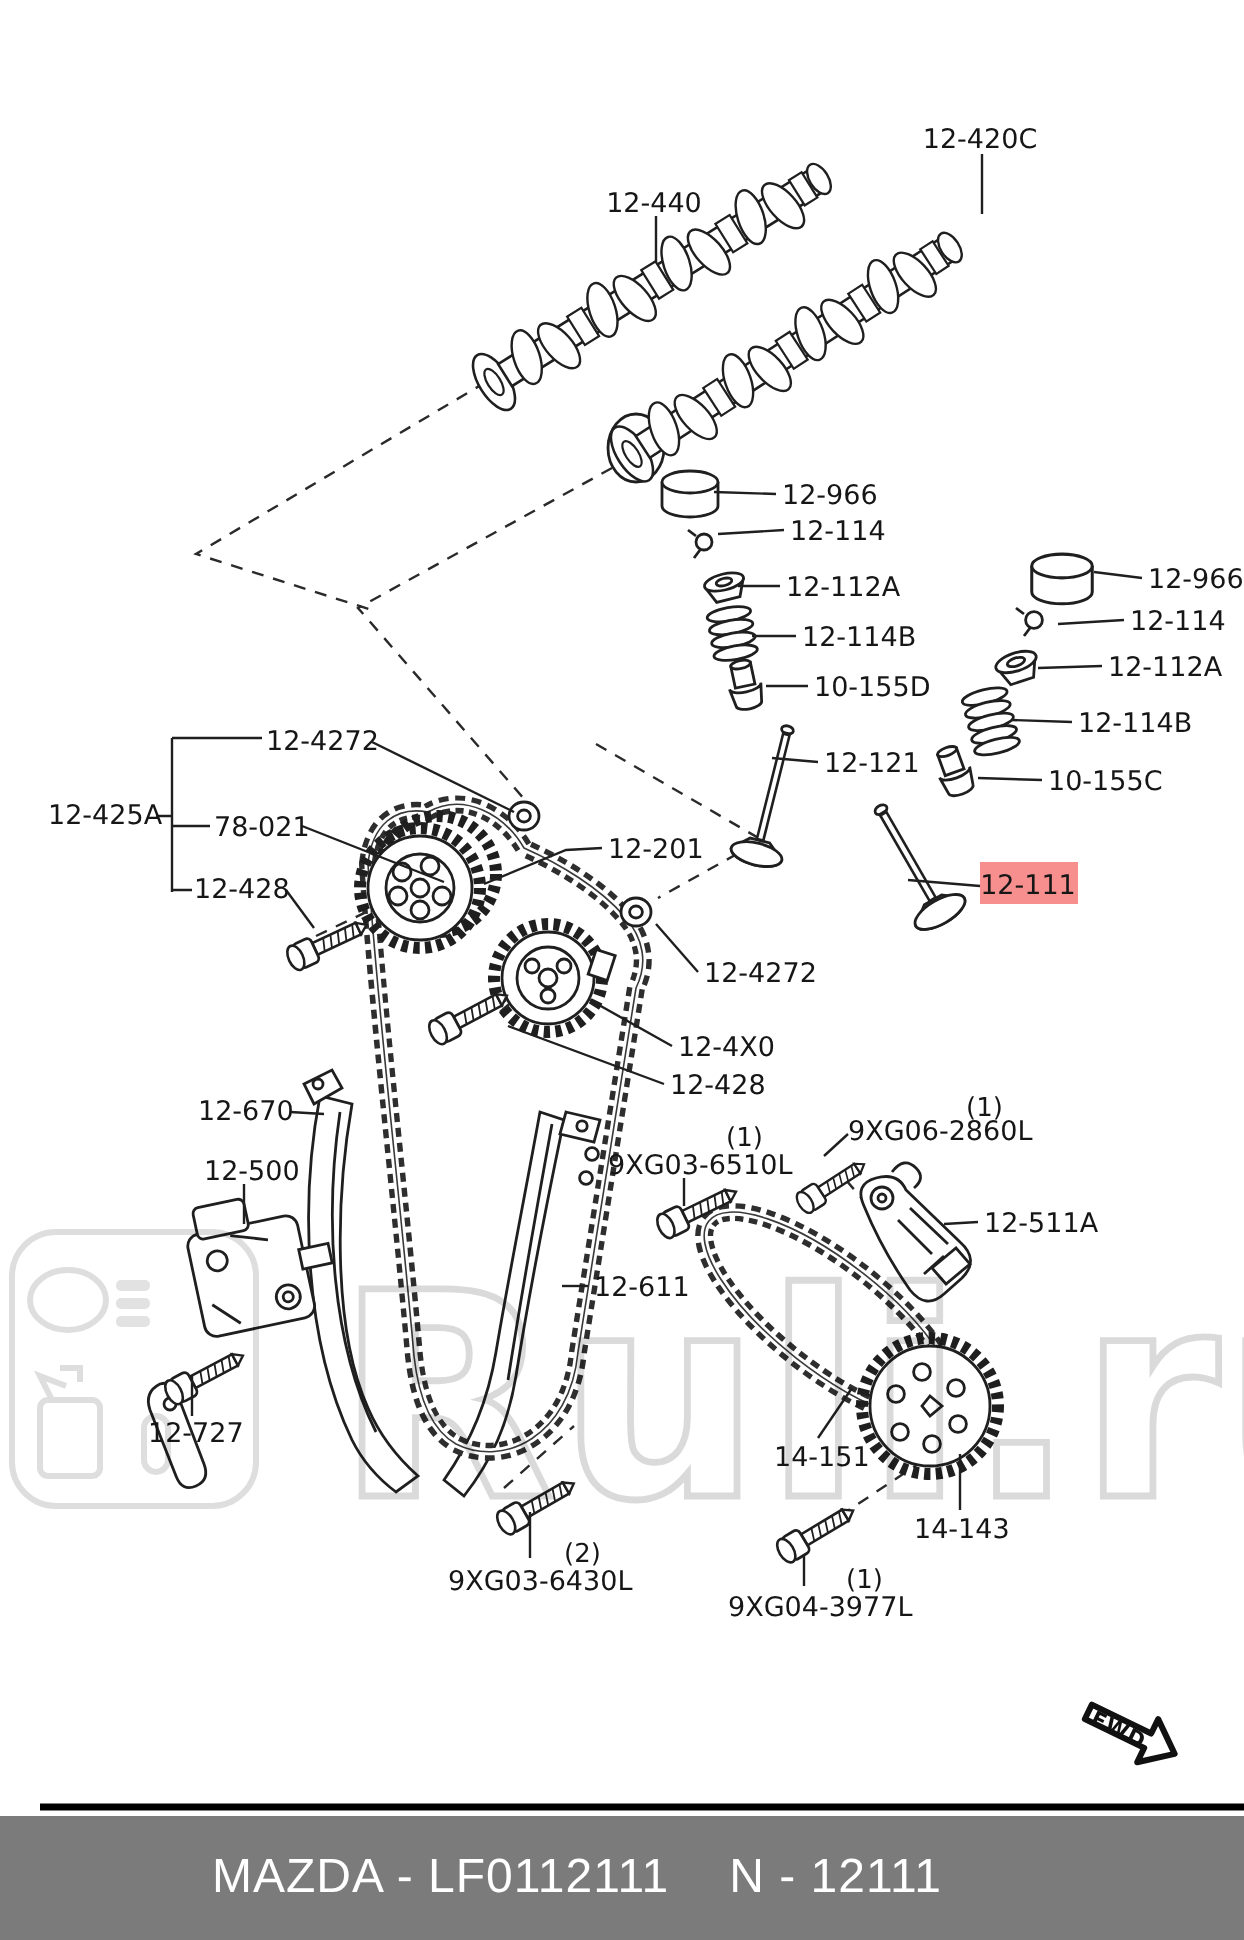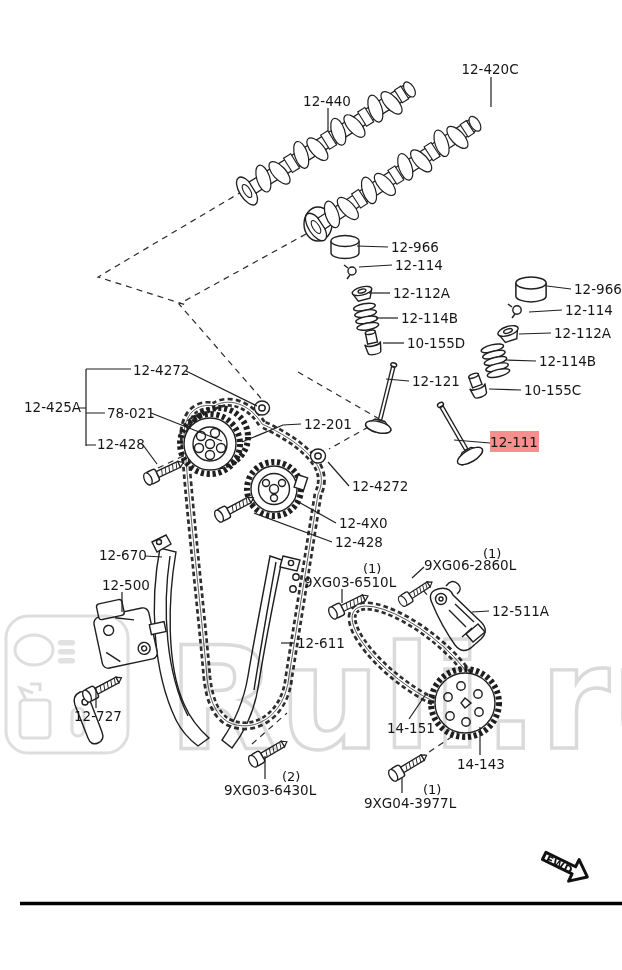--- a/index.html
+++ b/index.html
@@ -336,13 +336,17 @@
       <rect x="58" y="640" width="17" height="5.5" rx="2.5" fill="#e2e2e2"></rect>
       <rect x="58" y="649" width="17" height="5.5" rx="2.5" fill="#e2e2e2"></rect>
       <rect x="58" y="658" width="17" height="5.5" rx="2.5" fill="#e2e2e2"></rect>
       <path class="wm-stroke" d="M24,700 h22 a4,4 0 0 1 4,4 v30 a4,4 0 0 1 -4,4 h-22 a4,4 0 0 1 -4,-4 v-30 a4,4 0 0 1 4,-4 Z M26,700 L20,688 L33,693 M30,684 h10 v7"></path>
       <rect x="72" y="708" width="12" height="28" rx="6" class="wm-stroke"></rect>
     </g>
     <text x="168" y="748" class="wm-text">Ruli.ru</text>
   </g>
 </svg>
 
+<div class="footer" style="background-color: rgb(123, 123, 123);">
+  <span>MAZDA - LF0112111</span>
+  <span>N - 12111</span>
 </div>
+</div>
 
 </body></html>

